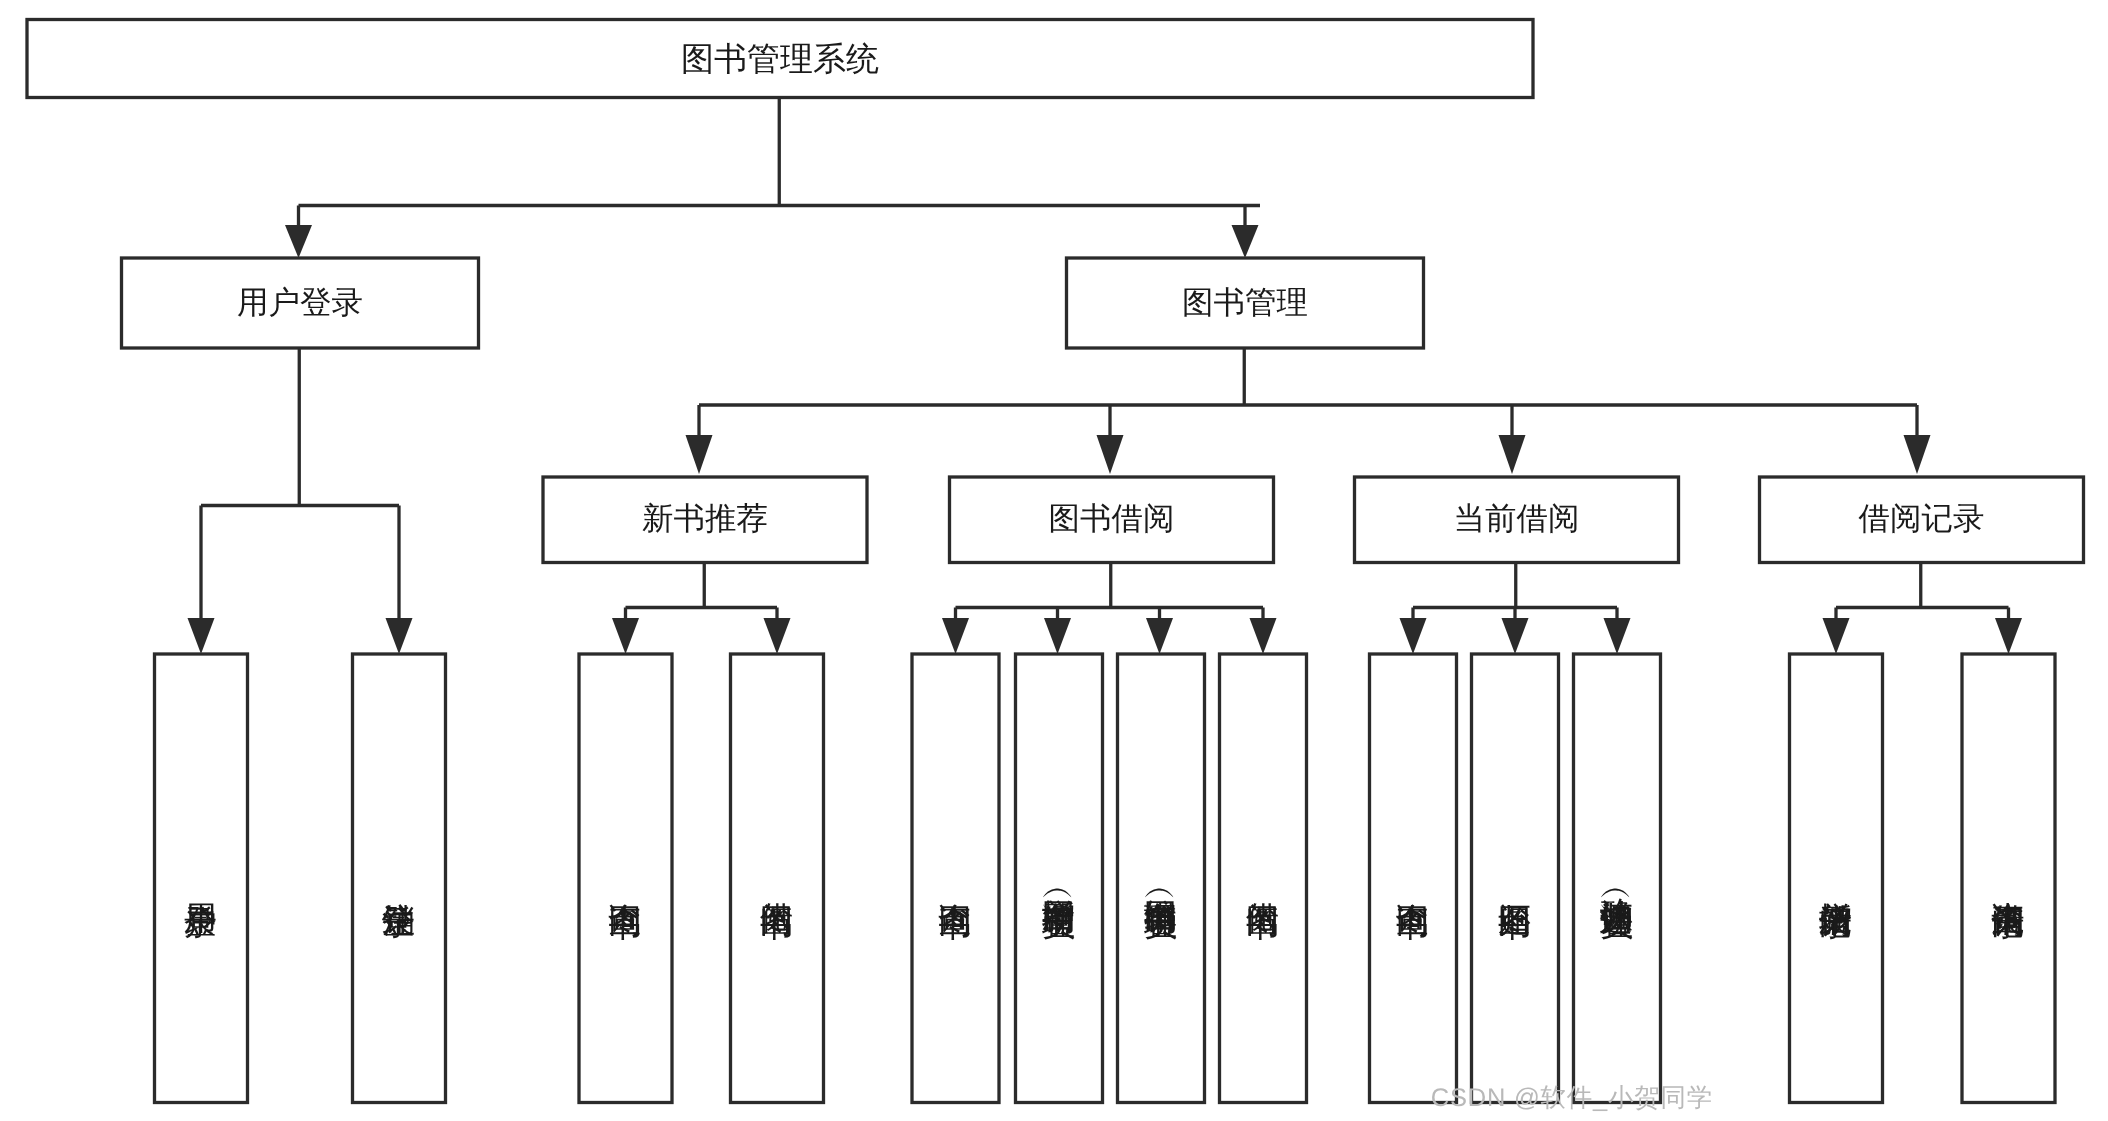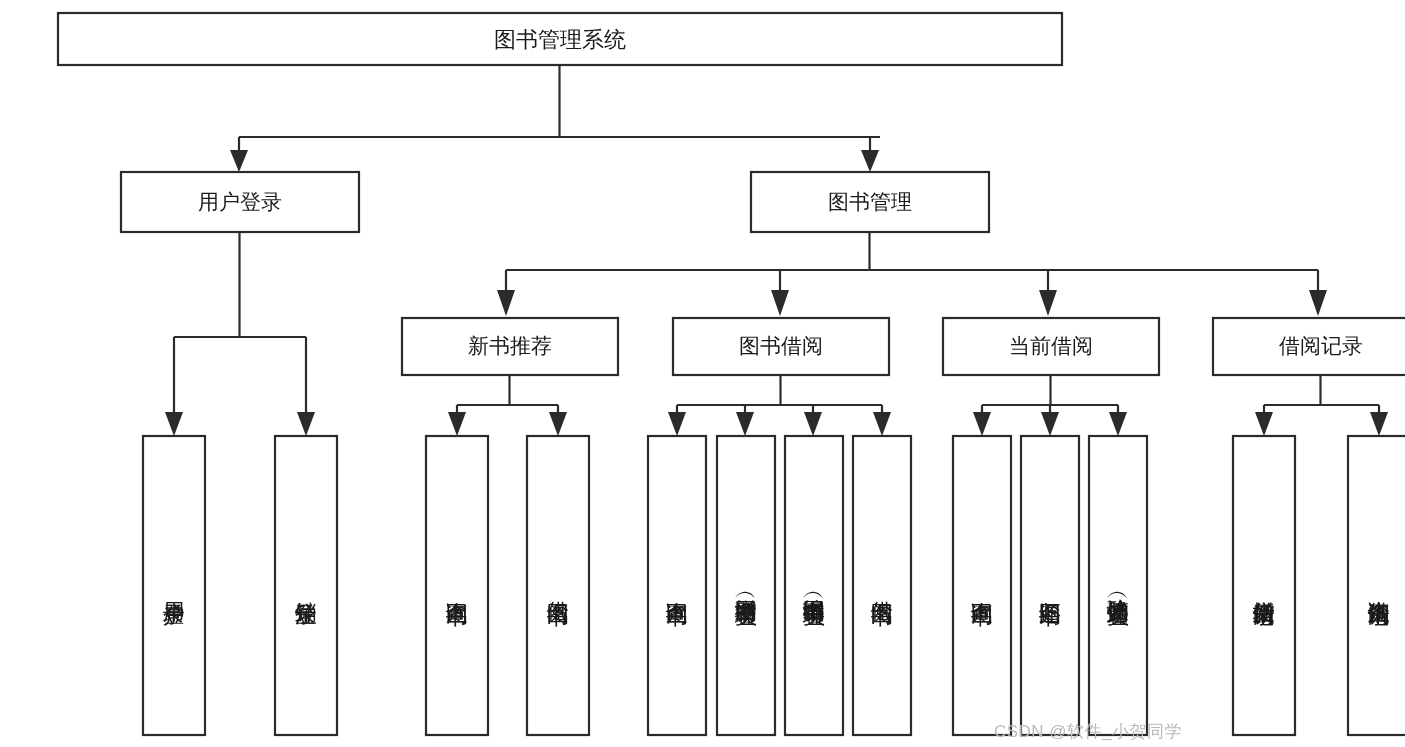--- a/index.html
+++ b/index.html
@@ -12,21 +12,20 @@
     width: 1405px;
     height: 747px;
     overflow: hidden;
     font-family: "Liberation Sans", "DejaVu Sans", sans-serif;
   }
   #diagram-root {
     position: relative;
     width: 1150px;
     height: 747px;
     background: #ffffff;
-    margin-left: 40px;
   }
   svg#diagram-svg {
     position: absolute;
     left: 0;
     top: 0;
     width: 1405px;
     height: 747px;
     display: block;
   }
   .node-box {

